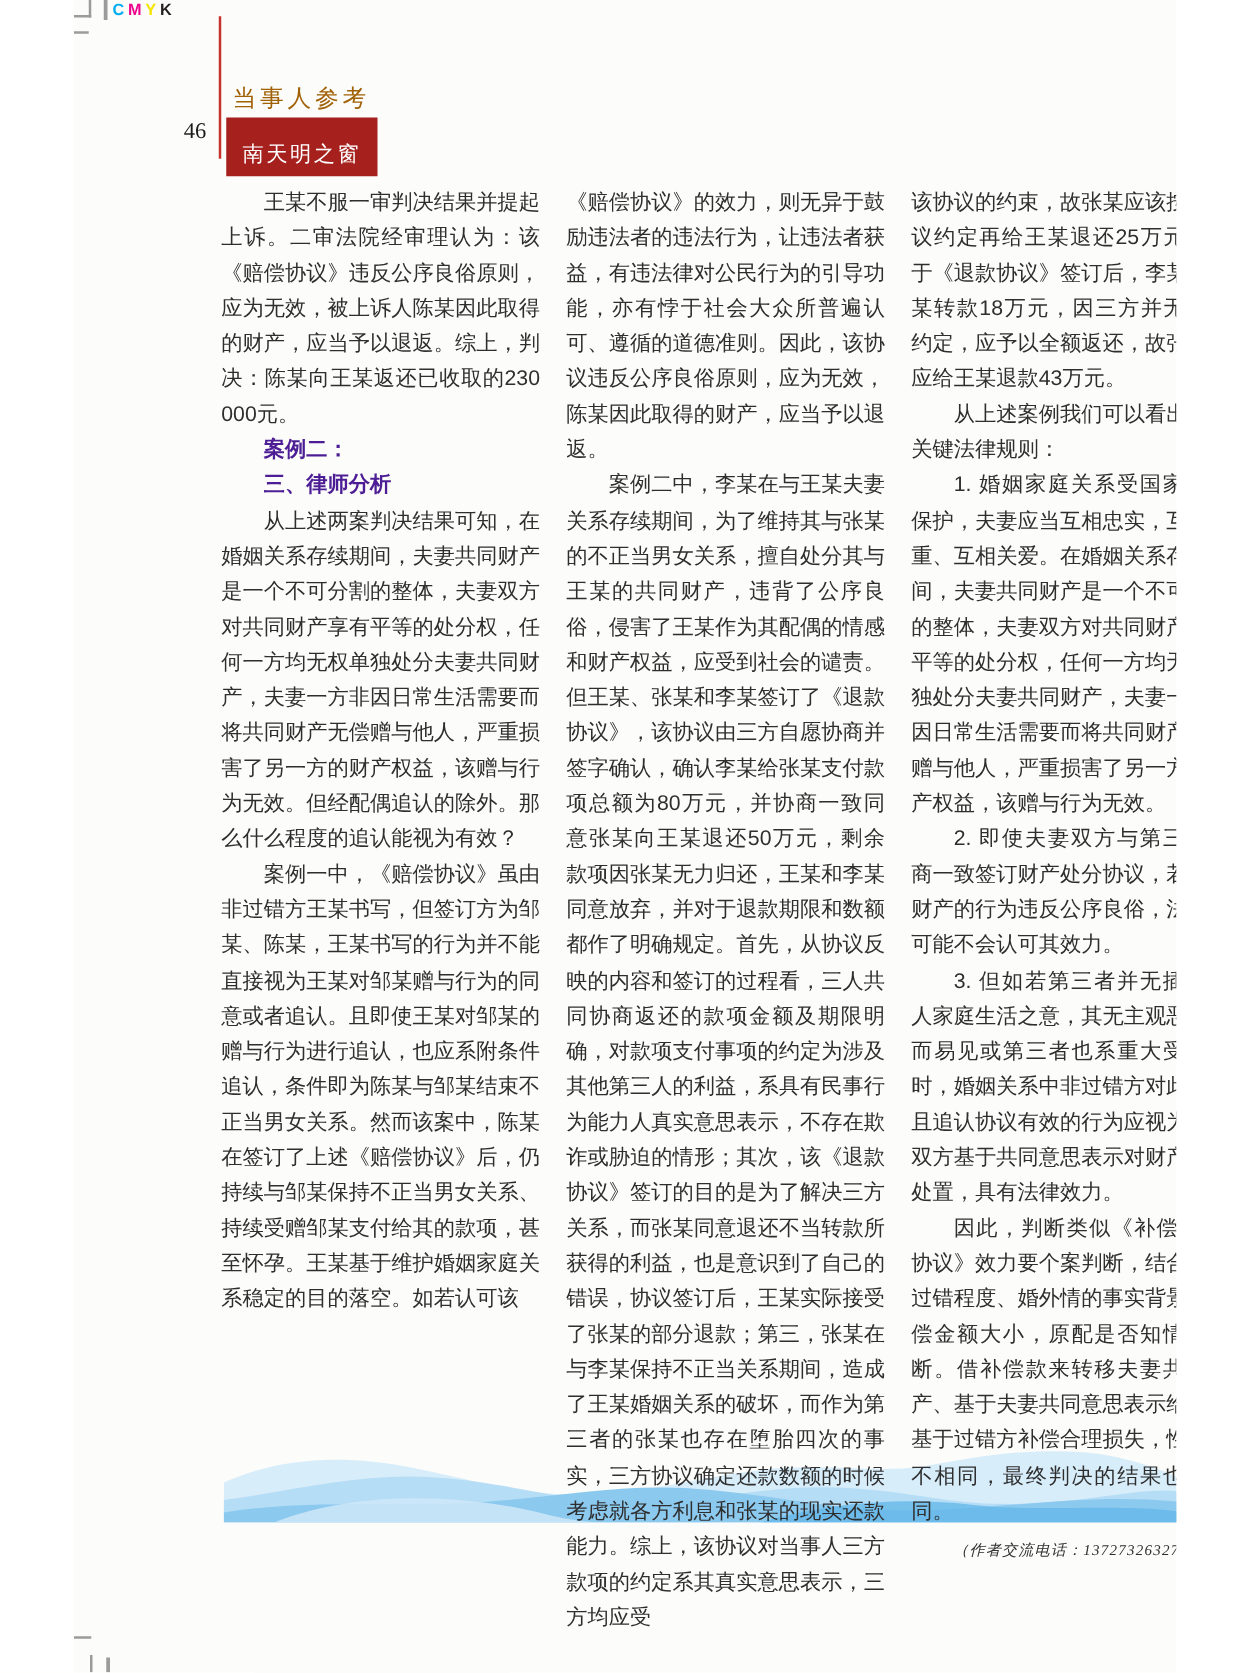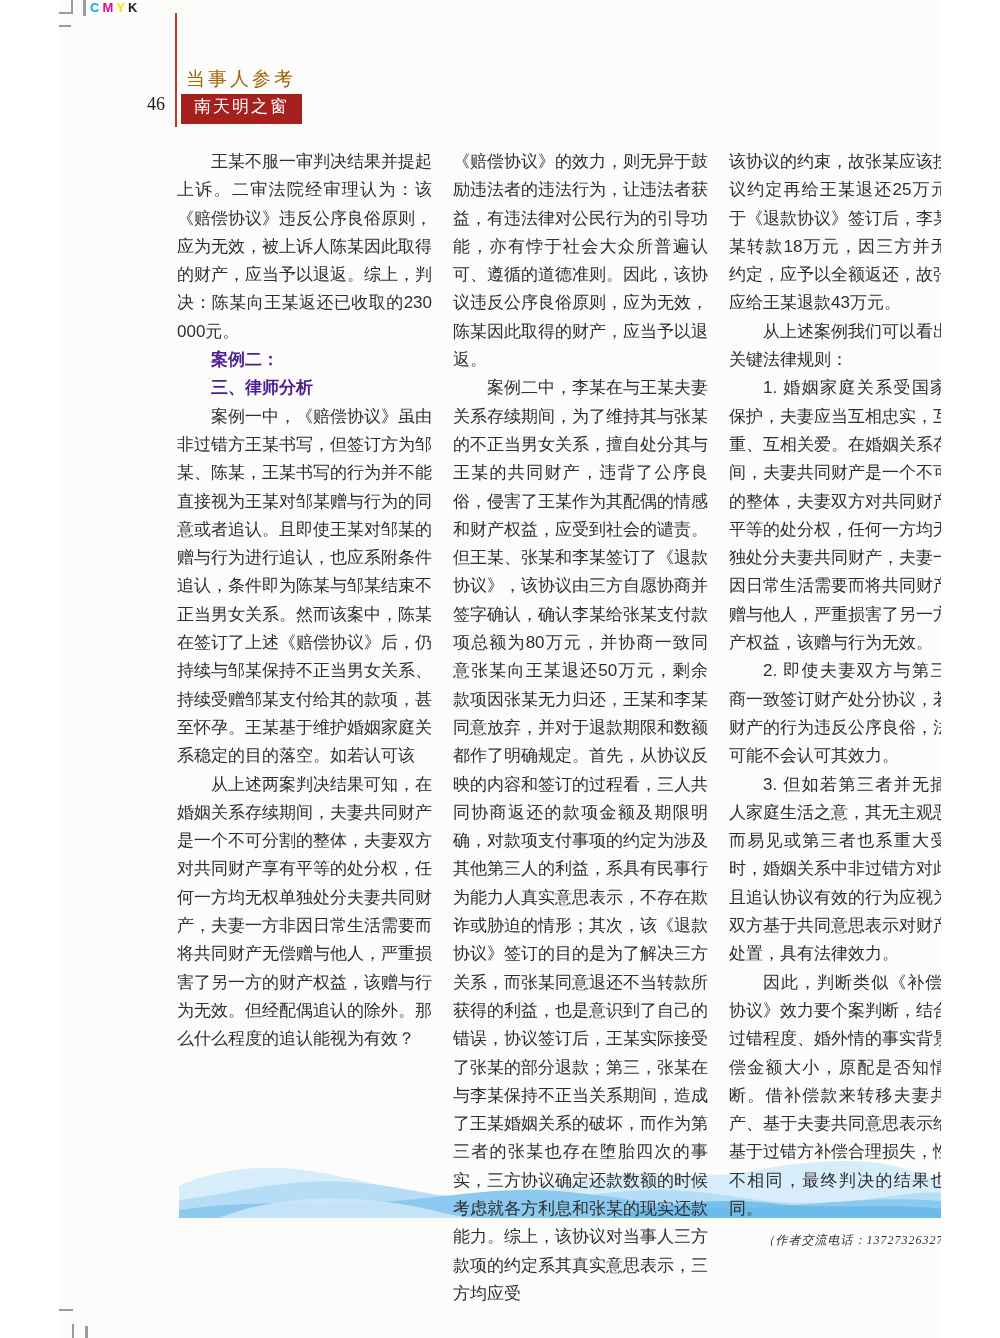--- a/index.html
+++ b/index.html
@@ -14,21 +14,21 @@
   .cmyk{position:absolute;left:31px;top:0;font-size:13px;font-weight:bold;letter-spacing:3px;}
   .cmyk .c{color:#00aeef;} .cmyk .m{color:#ec008c;} .cmyk .y{color:#f5e400;} .cmyk .k{color:#231f20;}
   .prebar{position:absolute;left:24px;top:0;width:3px;height:16px;background:#9b9b9b;}
   
   .page-number{position:absolute;left:88px;top:94px;font-family:"Liberation Serif",serif;font-size:18px;color:#1c1c1c;}
   .red-rule{position:absolute;left:116px;top:13px;width:2px;height:114px;background:#c5342c;}
   .column-label{position:absolute;left:127px;top:66px;font-size:19px;font-weight:normal;color:#a16207;letter-spacing:3px;}
   .section-box{
     position:absolute;left:122px;top:94px;background:#a6201e;color:#ffffff;
     font-family:"Liberation Serif",serif;font-size:17px;letter-spacing:2px;
-    padding:1px 13px 6px;
+    padding:18px 13px 6px;
   }
   
   .content{position:absolute;left:118px;top:148px;width:787px;display:flex;gap:21px;z-index:2;}
   .col{flex:0 0 255px;width:255px;font-size:17px;line-height:28.3px;color:#2e2e2e;}
   .col p{margin:0;text-align:justify;text-justify:inter-ideograph;word-break:break-all;}
   .col p.indent{text-indent:2em;}
   .col p.heading{font-weight:bold;color:#4c1d95;}
   .col p.author{
     font-family:"Liberation Serif",serif;font-style:italic;font-size:12px;
     letter-spacing:1px;text-indent:0.5em;margin-top:3px;text-align:center;word-break:normal;
@@ -60,22 +60,22 @@
     <div class="section-box">
       <span>南天明之窗</span>
     </div>
   </header>
 
   <main class="content">
     <section class="col">
       <p class="indent">王某不服一审判决结果并提起上诉。二审法院经审理认为：该《赔偿协议》违反公序良俗原则，应为无效，被上诉人陈某因此取得的财产，应当予以退返。综上，判决：陈某向王某返还已收取的230000元。</p>
       <p class="heading indent">案例二：</p>
       <p class="heading indent">三、律师分析</p>
+      <p class="indent">从上述两案判决结果可知，在婚姻关系存续期间，夫妻共同财产是一个不可分割的整体，夫妻双方对共同财产享有平等的处分权，任何一方均无权单独处分夫妻共同财产，夫妻一方非因日常生活需要而将共同财产无偿赠与他人，严重损害了另一方的财产权益，该赠与行为无效。但经配偶追认的除外。那么什么程度的追认能视为有效？</p>
       <p class="indent">案例一中，《赔偿协议》虽由非过错方王某书写，但签订方为邹某、陈某，王某书写的行为并不能直接视为王某对邹某赠与行为的同意或者追认。且即使王某对邹某的赠与行为进行追认，也应系附条件追认，条件即为陈某与邹某结束不正当男女关系。然而该案中，陈某在签订了上述《赔偿协议》后，仍持续与邹某保持不正当男女关系、持续受赠邹某支付给其的款项，甚至怀孕。王某基于维护婚姻家庭关系稳定的目的落空。如若认可该</p>
-      <p class="indent">从上述两案判决结果可知，在婚姻关系存续期间，夫妻共同财产是一个不可分割的整体，夫妻双方对共同财产享有平等的处分权，任何一方均无权单独处分夫妻共同财产，夫妻一方非因日常生活需要而将共同财产无偿赠与他人，严重损害了另一方的财产权益，该赠与行为无效。但经配偶追认的除外。那么什么程度的追认能视为有效？</p>
     </section>
     <section class="col">
       <p>《赔偿协议》的效力，则无异于鼓励违法者的违法行为，让违法者获益，有违法律对公民行为的引导功能，亦有悖于社会大众所普遍认可、遵循的道德准则。因此，该协议违反公序良俗原则，应为无效，陈某因此取得的财产，应当予以退返。</p>
       <p class="indent">案例二中，李某在与王某夫妻关系存续期间，为了维持其与张某的不正当男女关系，擅自处分其与王某的共同财产，违背了公序良俗，侵害了王某作为其配偶的情感和财产权益，应受到社会的谴责。但王某、张某和李某签订了《退款协议》，该协议由三方自愿协商并签字确认，确认李某给张某支付款项总额为80万元，并协商一致同意张某向王某退还50万元，剩余款项因张某无力归还，王某和李某同意放弃，并对于退款期限和数额都作了明确规定。首先，从协议反映的内容和签订的过程看，三人共同协商返还的款项金额及期限明确，对款项支付事项的约定为涉及其他第三人的利益，系具有民事行为能力人真实意思表示，不存在欺诈或胁迫的情形；其次，该《退款协议》签订的目的是为了解决三方关系，而张某同意退还不当转款所获得的利益，也是意识到了自己的错误，协议签订后，王某实际接受了张某的部分退款；第三，张某在与李某保持不正当关系期间，造成了王某婚姻关系的破坏，而作为第三者的张某也存在堕胎四次的事实，三方协议确定还款数额的时候考虑就各方利息和张某的现实还款能力。综上，该协议对当事人三方款项的约定系其真实意思表示，三方均应受</p>
     </section>
     <section class="col">
       <p>该协议的约束，故张某应该按照协议约定再给王某退还25万元。对于《退款协议》签订后，李某给张某转款18万元，因三方并无相关约定，应予以全额返还，故张某共应给王某退款43万元。</p>
       <p class="indent">从上述案例我们可以看出几个关键法律规则：</p>
       <p class="indent">1. 婚姻家庭关系受国家法律保护，夫妻应当互相忠实，互相尊重、互相关爱。在婚姻关系存续期间，夫妻共同财产是一个不可分割的整体，夫妻双方对共同财产享有平等的处分权，任何一方均无权单独处分夫妻共同财产，夫妻一方非因日常生活需要而将共同财产无偿赠与他人，严重损害了另一方的财产权益，该赠与行为无效。</p>
       <p class="indent">2. 即使夫妻双方与第三者协商一致签订财产处分协议，若处置财产的行为违反公序良俗，法律也可能不会认可其效力。</p>

